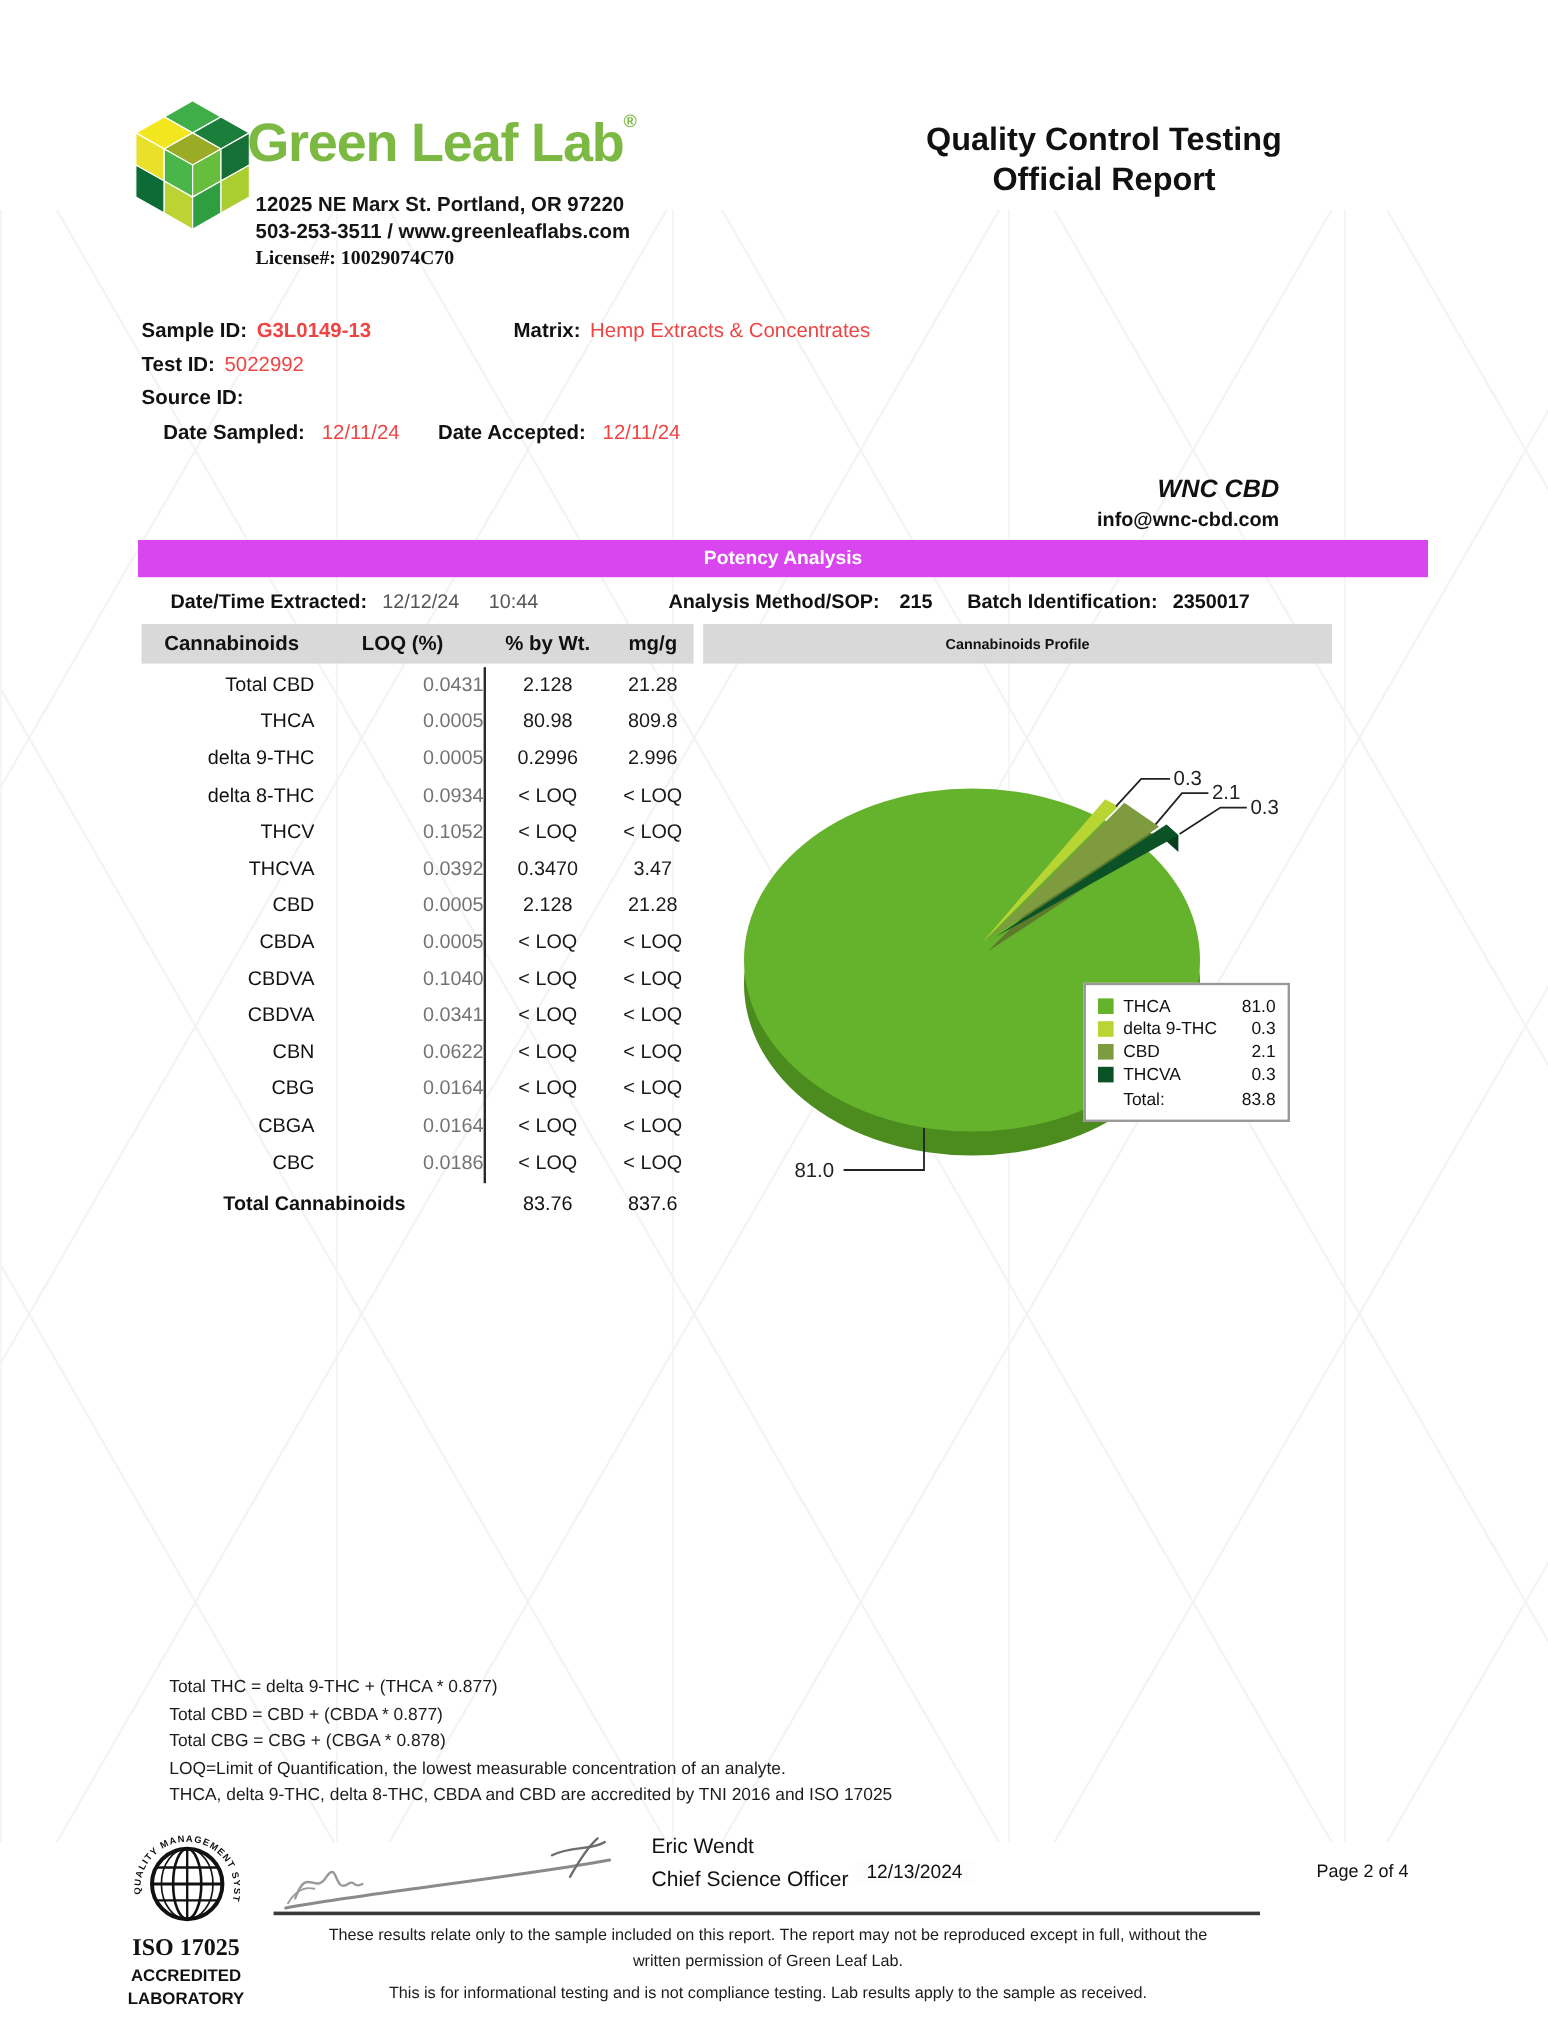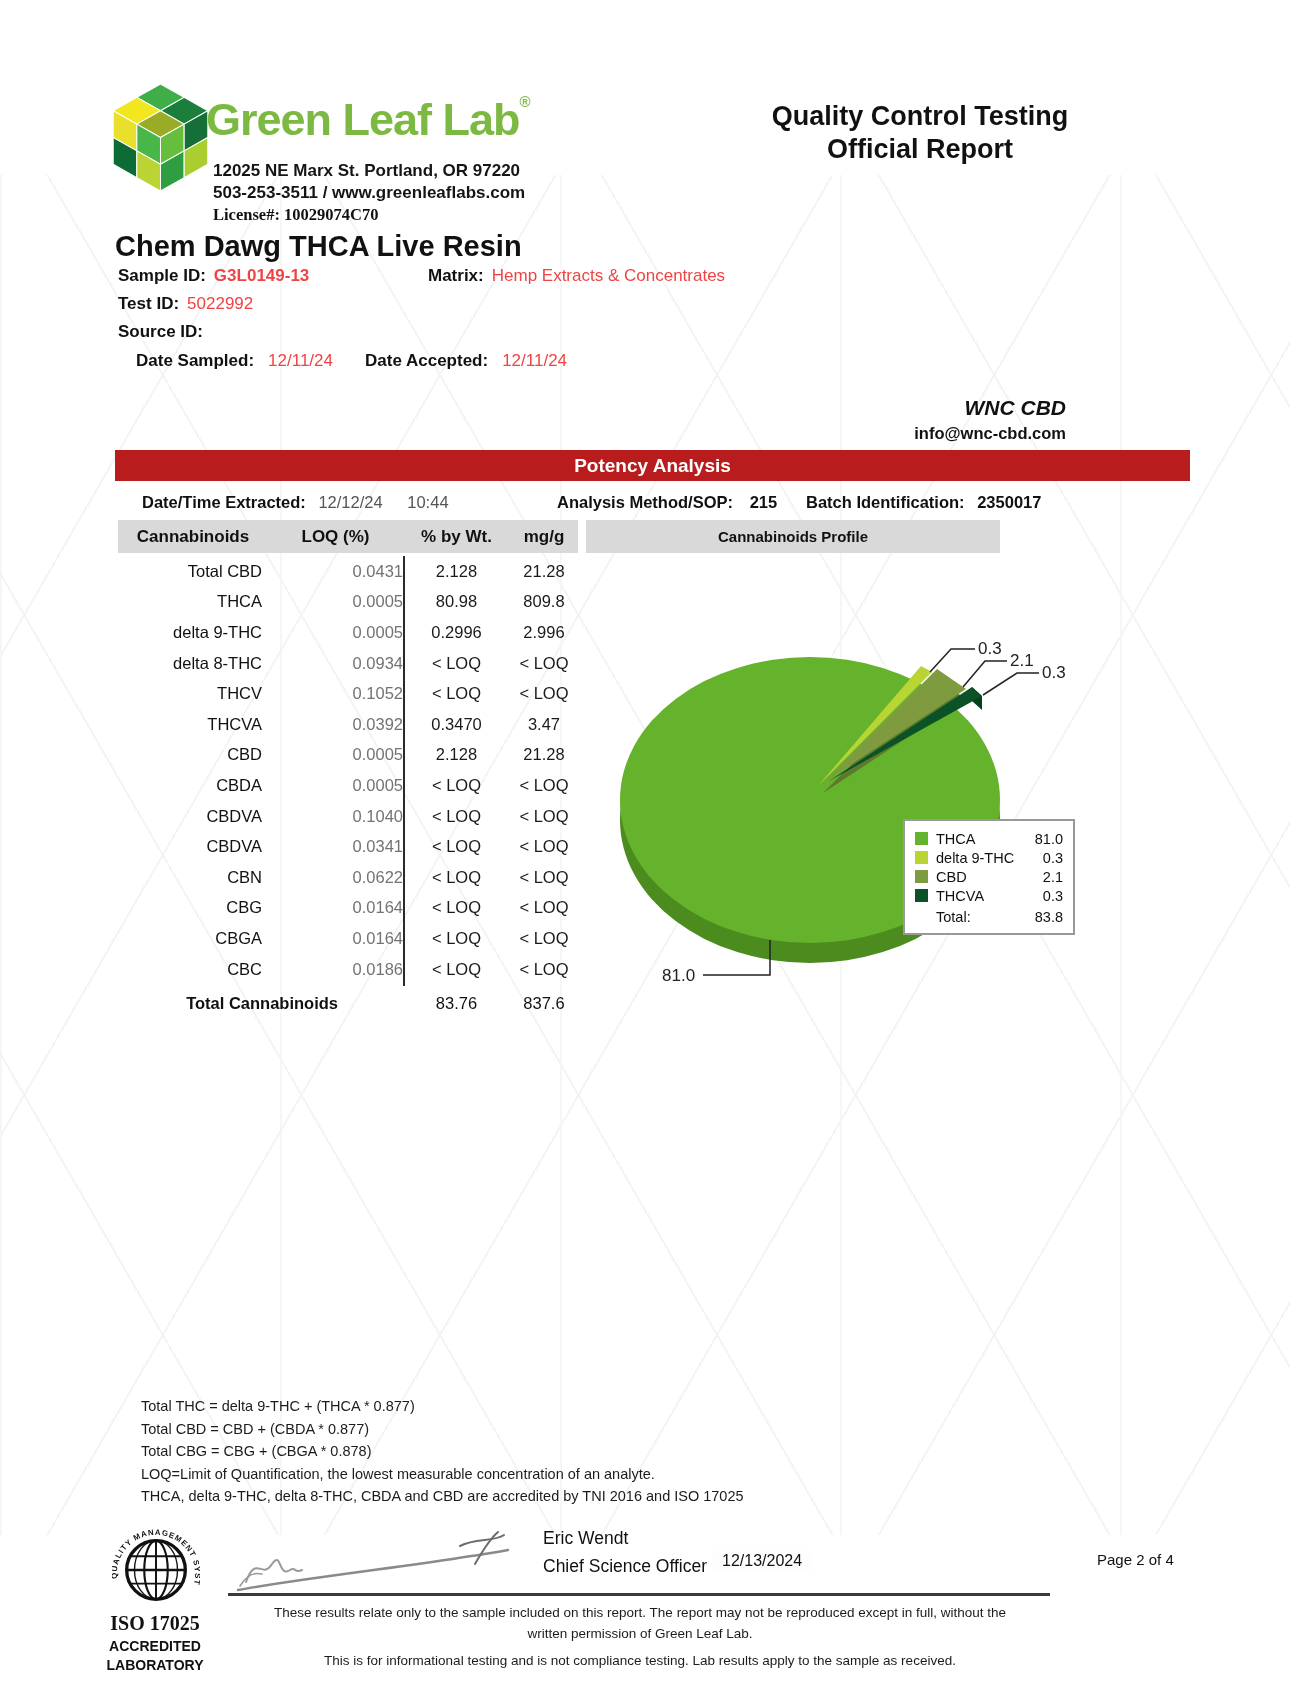--- a/index.html
+++ b/index.html
@@ -16,36 +16,36 @@
   .logo-word sup{font-size:15px;vertical-align:28px;}
   .addr{font-size:17px;font-weight:bold;line-height:22px;color:#151515;}
   .lic{font-family:"Liberation Serif",serif;font-size:16.5px;font-weight:bold;}
   .qct{width:540px;text-align:center;font-size:27px;font-weight:bold;line-height:33px;}
   .ptitle{font-size:29px;font-weight:bold;}
   .info{font-size:17px;}
   .info .lab{font-weight:bold;}
   .info .val{margin-left:8px;color:#ef4444;}
   .wnc{font-size:21px;font-weight:bold;font-style:italic;text-align:right;}
   .email{font-size:16.5px;font-weight:bold;text-align:right;}
-  .blackbar{width:1075px;height:31px;background:#b91c1c;color:#fff;display:flex;
-            align-items:center;justify-content:center;font-size:19px;font-weight:bold;}
+  .blackbar{width:1075px;height:31px;background:#d946ef;color:#fff;display:flex;
+            align-items:center;justify-content:center;font-size:16px;font-weight:bold;}
   .exrow{font-size:16.5px;white-space:nowrap;}
   .hdrbar{height:33px;background:#d9d9d9;display:flex;align-items:center;font-weight:bold;font-size:17px;}
   .hc{text-align:center;}
   .c1{width:150px;} .c2{width:135px;} .c3{width:107px;} .c4{width:68px;}
   .trow{display:flex;align-items:center;height:30.6px;font-size:16.5px;}
   .trow .c1{text-align:right;padding-right:6px;box-sizing:border-box;}
   .trow .c2{text-align:right;color:#737373;}
   .trow .c3,.trow .c4{text-align:center;color:#1a1a1a;}
   .totrow{display:flex;align-items:center;height:30px;font-size:16.5px;}
   .t1{width:220px;text-align:right;font-weight:bold;white-space:nowrap;}
   .t2{width:65px;} .t3{width:107px;text-align:center;} .t4{width:68px;text-align:center;}
   .divider{width:2px;background:#2a2a2a;}
-  .profhdr{width:414px;height:33px;background:#d9d9d9;display:flex;align-items:center;
-           justify-content:center;font-weight:bold;font-size:15px;}
+  .profhdr{width:524px;height:33px;background:#d9d9d9;display:flex;align-items:center;
+           justify-content:center;font-weight:bold;font-size:12px;}
   .callout{font-size:17px;color:#222;}
   .legend{width:172px;border:2px solid #999;background:#fff;padding:8px 10px 6px 10px;box-sizing:border-box;}
   .lrow{display:flex;align-items:center;height:19px;font-size:14.5px;}
   .sw{width:13px;height:13px;margin-right:8px;flex:0 0 13px;}
   .lname{flex:1;white-space:nowrap;}
   .lval{text-align:right;}
   .ltot{display:flex;align-items:center;height:20px;font-size:14.5px;margin-left:21px;margin-top:2px;}
   .notes{font-size:14.5px;line-height:22.5px;color:#1c1c1c;}
   .sig-name{font-size:17.5px;}
   .sig-title{font-size:17.5px;}
@@ -81,21 +81,20 @@
   <div class="abs logo-word" style="left:206px;top:93px;"><span>Green Leaf Lab</span><sup>®</sup></div>
   <div class="abs addr" style="left:213px;top:160px;">12025 NE Marx St. Portland, OR 97220</div>
   <div class="abs addr" style="left:213px;top:182px;">503-253-3511 / www.greenleaflabs.com</div>
   <div class="abs lic" style="left:213px;top:205px;">License#: 10029074C70</div>
 
   <div class="abs qct" style="left:650px;top:100px;">
     <div>Quality Control Testing</div>
     <div>Official Report</div>
   </div>
 
-  <div class="abs ptitle" style="left:115px;top:230px;">Chem Dawg THCA Live Resin</div>
   <div class="abs info" style="left:118px;top:266px;">
     <span class="lab">Sample ID:</span><span class="val b">G3L0149-13</span>
   </div>
   <div class="abs info" style="left:428px;top:266px;">
     <span class="lab">Matrix:</span><span class="val">Hemp Extracts &amp; Concentrates</span>
   </div>
   <div class="abs info" style="left:118px;top:294px;">
     <span class="lab">Test ID:</span><span class="val">5022992</span>
   </div>
   <div class="abs info" style="left:118px;top:322px;">

